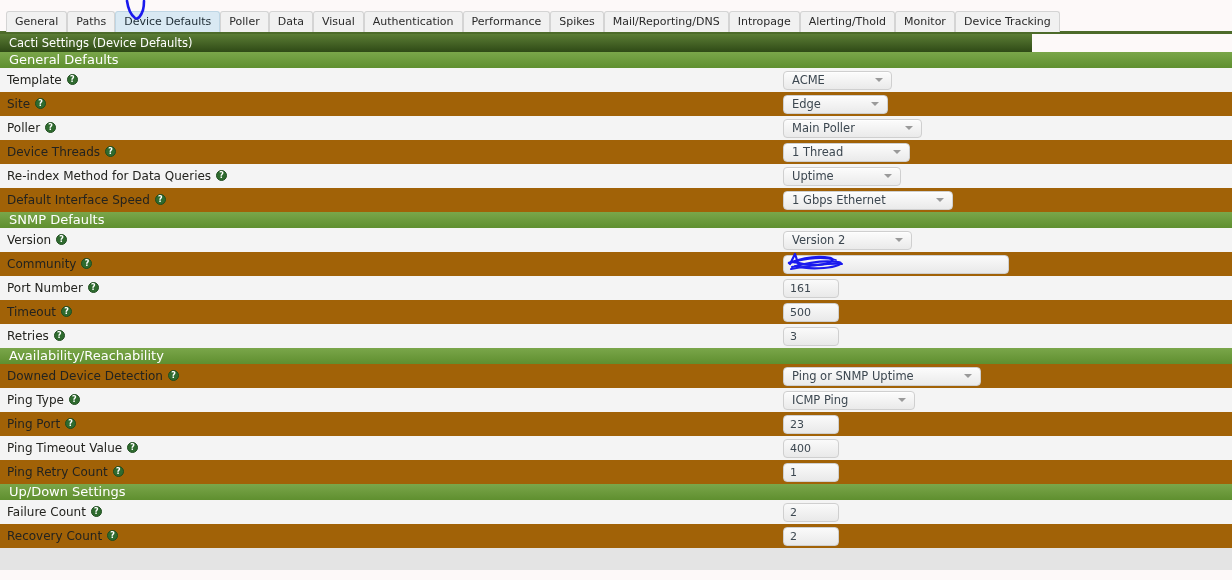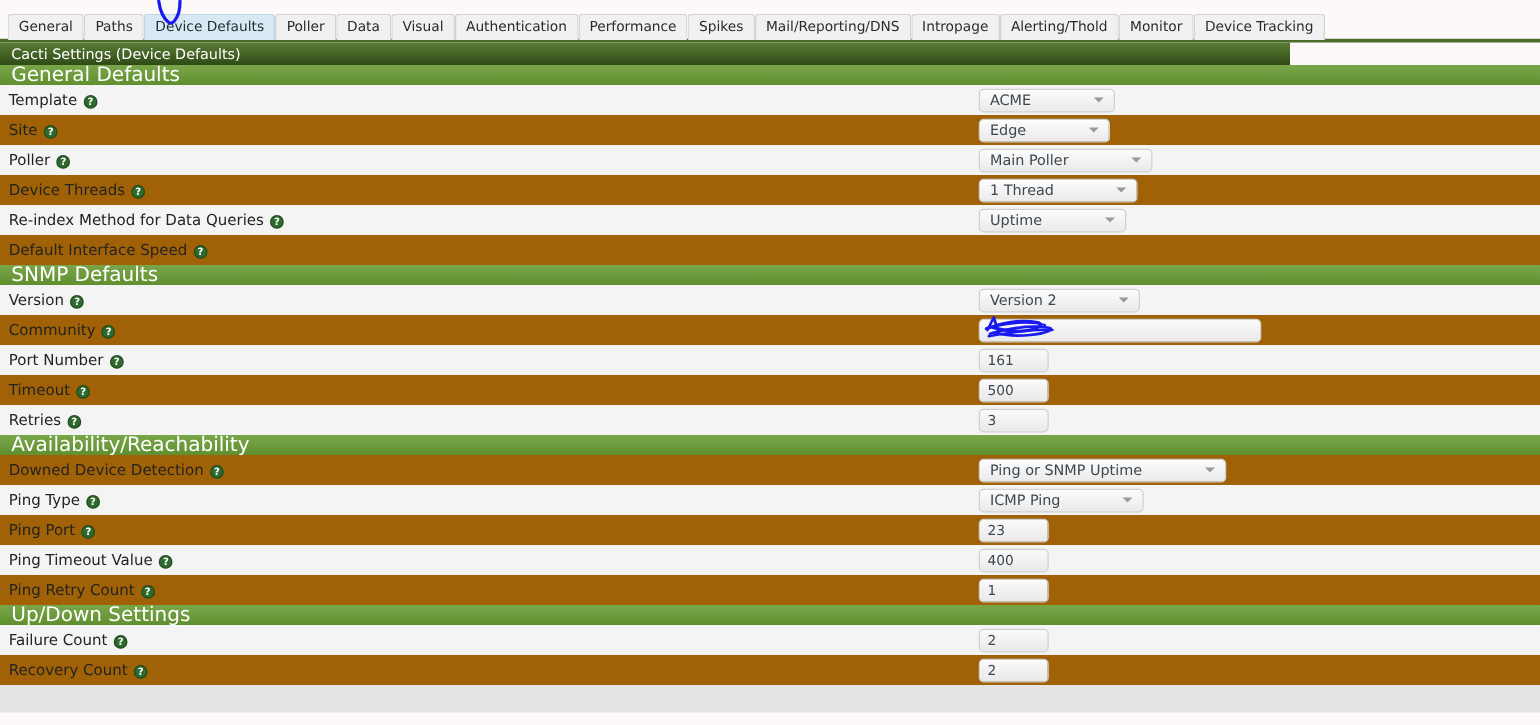--- a/index.html
+++ b/index.html
@@ -67,41 +67,41 @@
   .sheet {
     position: absolute;
     left: 0; top: 52px;
     width: 1232px;
   }
   .section-head {
     height: 16px;
     line-height: 16px;
     background: linear-gradient(to bottom, #7aa64a 0%, #5f8f2f 100%);
     color: #ffffff;
-    font-size: 16px;
+    font-size: 13px;
     padding-left: 9px;
     white-space: nowrap;
     font-weight: normal;
   }
   .row {
     height: 24px;
     display: flex;
     align-items: center;
     position: relative;
   }
   .row.odd  { background: #f4f4f4; }
   .row.even { background: #a16207; }
   .row .label {
     width: 783px;
     padding-left: 7px;
     font-size: 12px;
     color: #23231f;
     white-space: nowrap;
     display: flex;
-    align-items: center;
+    align-items: flex-start;
   }
   .row .ctl { flex: 1; display: flex; align-items: center; }
 
   
   .help {
     display: inline-block;
     width: 11px; height: 11px;
     margin-left: 5px;
     border-radius: 50%;
     background: #2f6b2f;
@@ -259,20 +259,26 @@
             <span>Uptime</span>
             <span class="caret"></span>
           </div>
         </div>
       </div>
       <div class="row even">
         <div class="label">
           <span>Default Interface Speed</span>
           <span class="help">?</span>
         </div>
+        <div class="ctl">
+          <div class="select">
+            <span>1 Gbps Ethernet</span>
+            <span class="caret"></span>
+          </div>
+        </div>
       </div>
       <div class="section-head">SNMP Defaults</div>
       <div class="row odd">
         <div class="label">
           <span>Version</span>
           <span class="help">?</span>
         </div>
         <div class="ctl">
           <div class="select">
             <span>Version 2</span>

